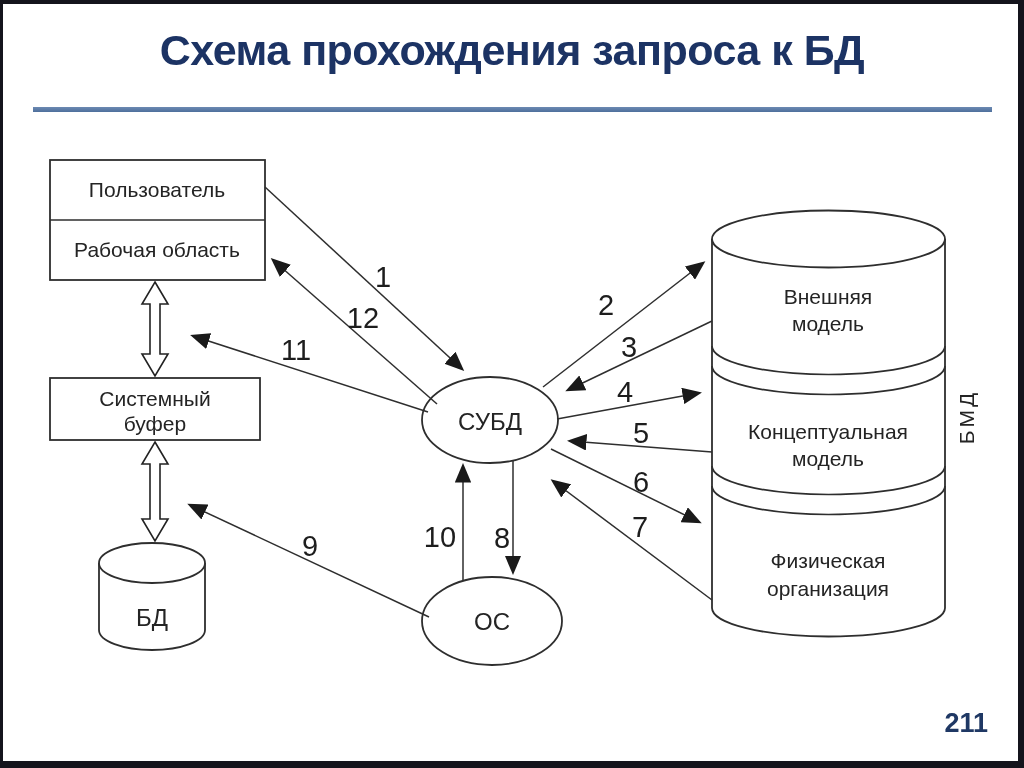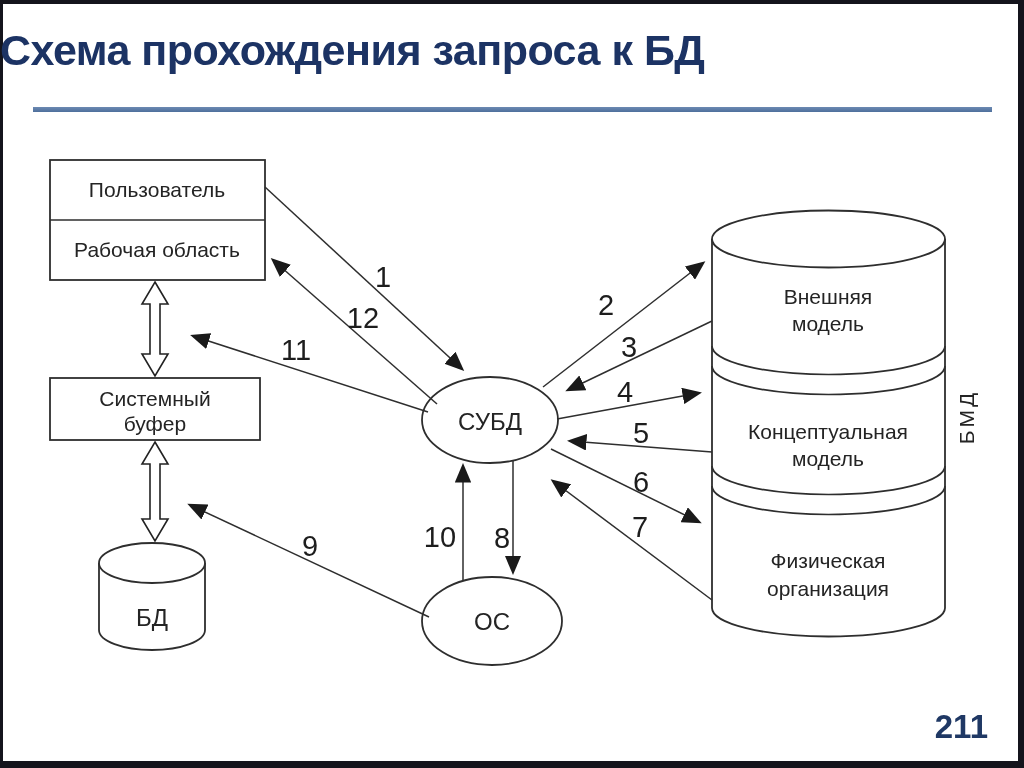--- a/index.html
+++ b/index.html
@@ -8,30 +8,30 @@
     background:#ffffff;
     font-family:"Liberation Sans", sans-serif;
   }
   .edge{position:absolute;background:#14141c;}
   .edge-top{left:0;top:0;width:1024px;height:4px;}
   .edge-left{left:0;top:0;width:3px;height:768px;}
   .edge-right{right:0;top:0;width:6px;height:768px;}
   .edge-bottom{left:0;bottom:0;width:1024px;height:7px;}
   .title{
     position:absolute;left:0;top:26px;width:1024px;
-    color:#1c3364;font-size:43px;font-weight:600;
+    text-align:center;color:#1c3364;font-size:43px;font-weight:600;
     letter-spacing:-0.5px;
   }
   .rule{
     position:absolute;left:33px;top:107px;width:959px;height:5px;
     background:linear-gradient(#6c8ab2,#4e6f9c);
   }
   .page-number{
     position:absolute;right:36px;top:708px;
-    color:#1f3864;font-size:33px;font-weight:bold;
+    color:#1f3864;font-size:27px;font-weight:bold;
   }
   svg.diagram{position:absolute;left:0;top:0;}
   .shape{fill:#ffffff;stroke:#2e2e2e;stroke-width:1.8;}
   .thin{fill:none;stroke:#2e2e2e;stroke-width:1.7;}
   .conn{stroke:#2e2e2e;stroke-width:1.5;fill:none;}
   .hollow{fill:#ffffff;stroke:#222222;stroke-width:1.6;stroke-linejoin:miter;}
   text{fill:#242424;}
   .node-label{font-size:21px;}
   .big-label{font-size:24px;}
   .num{font-size:29px;fill:#1d1d1d;}

